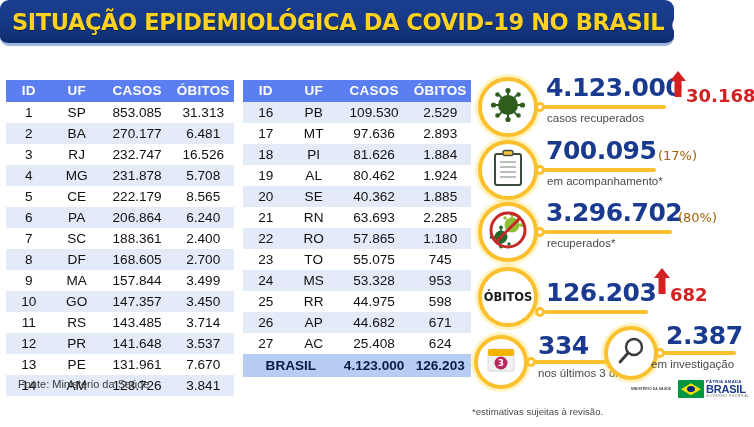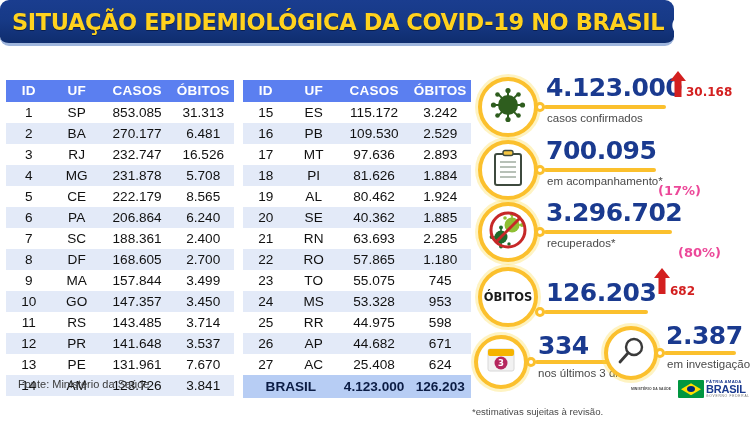--- a/index.html
+++ b/index.html
@@ -92,32 +92,32 @@
   .bignum{
     position:absolute;
     color:#1a3a8f;
     font-family:"DejaVu Sans", sans-serif;
     font-weight:bold;
     font-size:25px;
     letter-spacing:-0.5px;
     white-space:nowrap;
   }
   .pct{
-    position:absolute;color:#ec4899;
-    font-family:"DejaVu Sans", sans-serif;font-weight:bold;
-    font-size:13px;white-space:nowrap;margin-top:35px;
+    position:absolute;color:#a16207;
+    font-family:"DejaVu Sans", sans-serif;font-weight:normal;
+    font-size:13px;white-space:nowrap;
   }
   .caption{
     position:absolute;color:#4a4a4a;
     font-size:11.5px;white-space:nowrap;
   }
   .delta{
     position:absolute;color:#d32020;
     font-family:"DejaVu Sans", sans-serif;font-weight:bold;
-    font-size:12px;white-space:nowrap;
+    font-size:18px;white-space:nowrap;
   }
   .arrow-up{position:absolute;}
   .obitos-label{
     color:#1a1a1a;font-family:"DejaVu Sans", sans-serif;font-weight:bold;
     font-size:11.5px;letter-spacing:0px;
   }
   
   #source{
     position:absolute;left:18px;top:378px;
     font-size:11px;color:#3a3a3a;
@@ -269,26 +269,20 @@
       </colgroup>
     <thead>
       <tr>
         <th>ID</th>
         <th>UF</th>
         <th>CASOS</th>
         <th>ÓBITOS</th>
       </tr>
     </thead>
     <tbody id="tbody-right">
-        <tr class="odd">
-          <td>15</td>
-          <td>ES</td>
-          <td>115.172</td>
-          <td>3.242</td>
-        </tr>
         <tr class="even">
           <td>16</td>
           <td>PB</td>
           <td>109.530</td>
           <td>2.529</td>
         </tr>
         <tr class="odd">
           <td>17</td>
           <td>MT</td>
           <td>97.636</td>
@@ -387,21 +381,21 @@
               <rect x="10" y="28" width="5" height="2" transform="rotate(-45 12 29)"></rect>
             <circle cx="30.5" cy="30.5" r="2.3"></circle>
               <rect x="25" y="28" width="5" height="2" transform="rotate(45 28 29)"></rect>
           </g>
         </svg>
       </span>
     </div>
     <div class="knob" style="left:63px;top:50px;"></div>
     <div class="connector" style="left:72px;top:53px;width:122px;"></div>
     <div class="bignum" style="left:74px;top:21px;">4.123.000</div>
-    <div class="caption" style="left:75px;top:60px;">casos confirmados</div>
+    <div class="caption" style="left:75px;top:60px;">casos recuperados</div>
     <span class="arrow-up" style="left:198px;top:19px;">
       <svg width="16" height="26" viewBox="0 0 16 26">
         <polygon points="8,0 16,10 11.5,10 11.5,26 4.5,26 4.5,10 0,10" fill="#d32020"></polygon>
       </svg>
     </span>
     <div class="delta" style="left:214px;top:33px;">30.168</div>
   </div>
 
   <div class="stat">
     <div class="ring glow" style="left:6px;top:88px;width:60px;height:60px;">
@@ -497,21 +491,21 @@
       <span>
         <svg width="30" height="30" viewBox="0 0 30 30">
           <circle cx="18" cy="11" r="8" fill="none" stroke="#3a3a3a" stroke-width="2.4"></circle>
           <line x1="12" y1="17" x2="4" y2="26" stroke="#3a3a3a" stroke-width="2.8" stroke-linecap="round"></line>
         </svg>
       </span>
     </div>
     <div class="knob" style="left:183px;top:296px;"></div>
     <div class="connector" style="left:192px;top:299px;width:72px;"></div>
     <div class="bignum" style="left:194px;top:269px;">2.387</div>
-    <div class="caption" style="left:195px;top:306px;text-align:center;">em investigação</div>
+    <div class="caption" style="left:179px;top:306px;text-align:center;">em investigação</div>
   </div>
 
 </div>
 
 <div id="source">Fonte: Ministério da Saúde</div>
 <div id="disclaimer">*estimativas sujeitas à revisão.</div>
 
 <div id="logos">
   <div class="ms-logo">MINISTÉRIO DA SAÚDE</div>
   <div class="brasil-logo">

